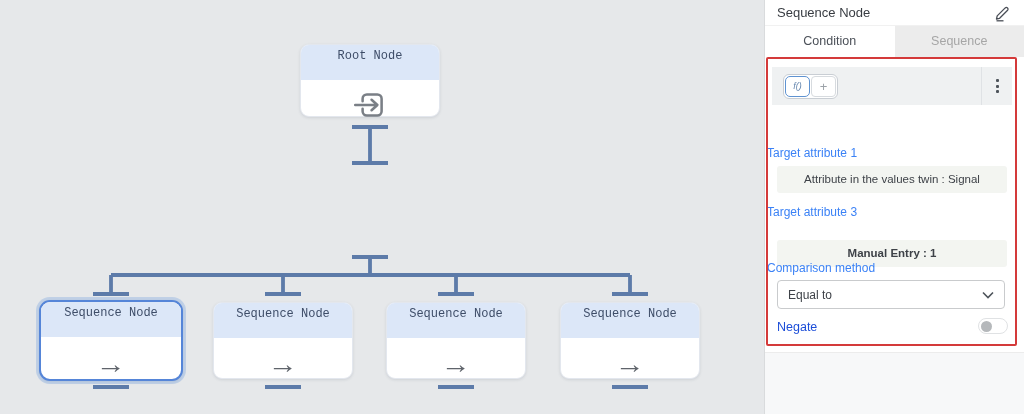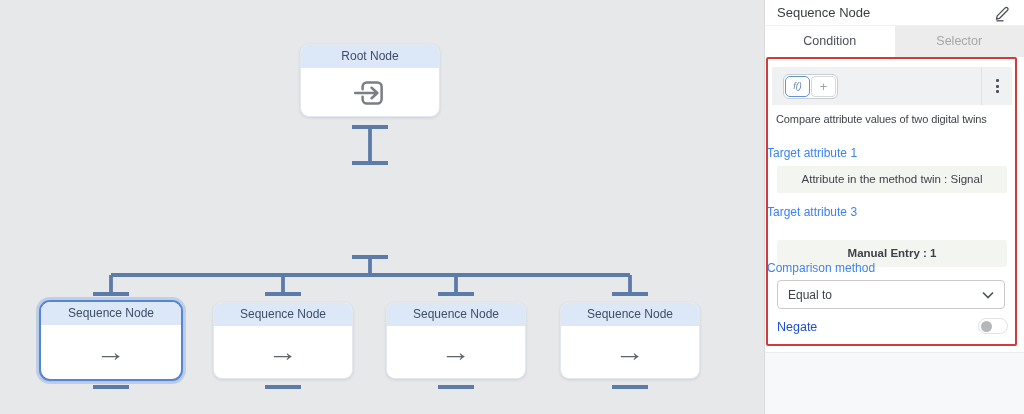--- a/index.html
+++ b/index.html
@@ -6,22 +6,22 @@
   html,body { width:1024px; height:414px; overflow:hidden;
               font-family:"Liberation Sans","DejaVu Sans",sans-serif; }
   .stage { position:relative; width:1024px; height:414px; background:#e6e8ea; }
 
   
   .canvas { position:absolute; left:0; top:0; width:764px; height:414px; background:#e6e8ea; }
   .connectors { position:absolute; left:0; top:0; }
   .node { position:absolute; width:140px; height:77px; background:#fff;
           border:1px solid #e3e7ee; border-radius:9px;
           box-shadow:0 1px 3px rgba(60,70,90,.14); }
-  .node .hd { height:23px; line-height:23px; text-align:center; background:#dce7f8;
-              border-radius:8px 8px 0 0; font-size:12px; color:#3e4d68; }
+  .node .hd { height:35px; line-height:23px; text-align:center; background:#dce7f8;
+              border-radius:8px 8px 0 0; font-size:12px; color:#3e4d68;font-family:Liberation Mono, monospace; }
   .node .bd { height:calc(100% - 23px); display:flex; align-items:center; justify-content:center; }
   .node-root { left:300px; top:44px; height:73px; }
   .node-root .bd { height:50px; }
   .node-selector { left:300px; top:173px; }
   .node-seq2 { left:213px; top:302px; }
   .node-seq3 { left:386px; top:302px; }
   .node-seq4 { left:560px; top:302px; }
   .node-seq1 { left:39px; top:300px; width:144px; height:81px;
                border:2px solid var(--selected,#5585d8); border-radius:11px;
                box-shadow:0 0 0 3px rgba(120,162,224,.35), 0 1px 3px rgba(60,70,90,.14); }
@@ -163,21 +163,21 @@
           <g fill="none" stroke="#4a4f57" stroke-width="1.3" stroke-linejoin="round">
             <path d="M3.2 11.9 L11.2 3.9 a1.7 1.7 0 0 1 2.4 2.4 L5.6 14.3 l-3.1 .7 .7 -3.1 z"></path>
             <path d="M2.5 16.8 h7"></path>
           </g>
         </svg>
       </button>
     </div>
 
     <div class="tabs">
       <div class="tab active">Condition</div>
-      <div class="tab inactive">Selector</div>
+      <div class="tab inactive">Sequence</div>
     </div>
 
     <div class="toolbar">
       <div class="btn-group">
         <button class="fn-btn">
           <i>f()</i>
         </button>
         <button class="add-btn">
           <span>+</span>
         </button>
@@ -185,24 +185,23 @@
       <div class="toolbar-right">
         <span class="vdivider"></span>
         <button class="kebab">
             <i></i>
             <i></i>
             <i></i>
           </button>
       </div>
     </div>
 
-    <div class="desc">Compare attribute values of two digital twins</div>
 
     <div class="field-label lab-1">Target attribute 1</div>
-    <div class="field-value val-1">Attribute in the method twin : Signal</div>
+    <div class="field-value val-1">Attribute in the values twin : Signal</div>
 
     <div class="field-label lab-2">Target attribute 3</div>
     <div class="field-value val-2">Manual Entry : 1</div>
 
     <div class="field-label lab-3">Comparison method</div>
     <div class="select">
       <span>Equal to</span>
       <svg width="12" height="8" viewBox="0 0 12 8">
         <path d="M1 1.5 L6 6.5 L11 1.5" fill="none" stroke="#4e545b" stroke-width="1.6"></path>
       </svg>

